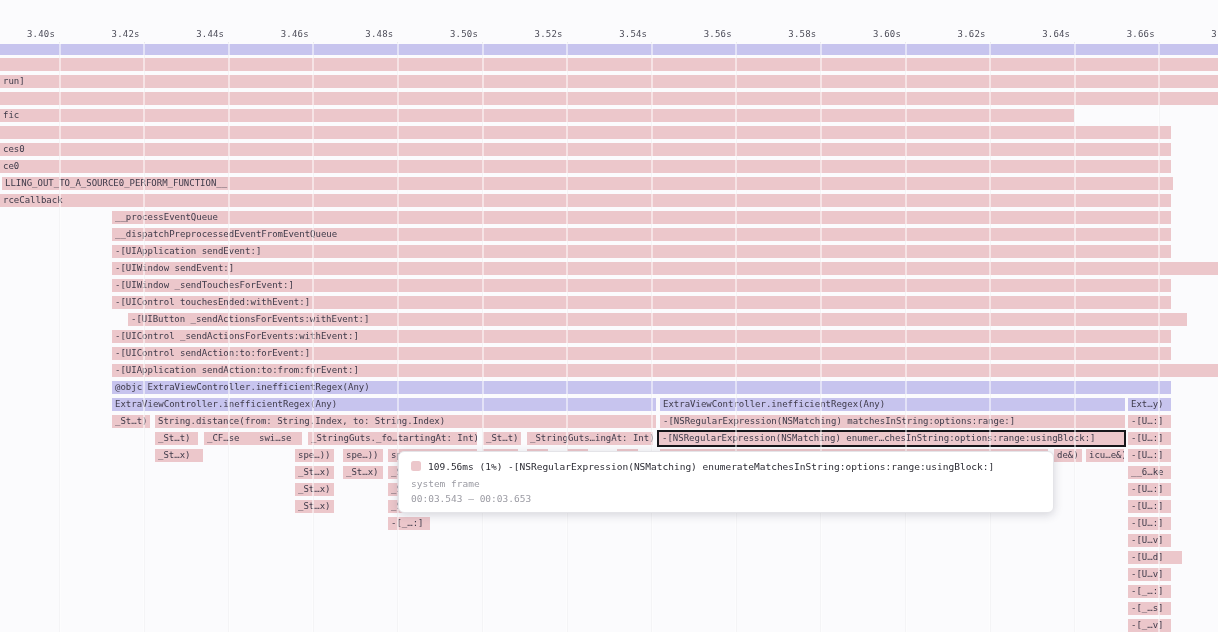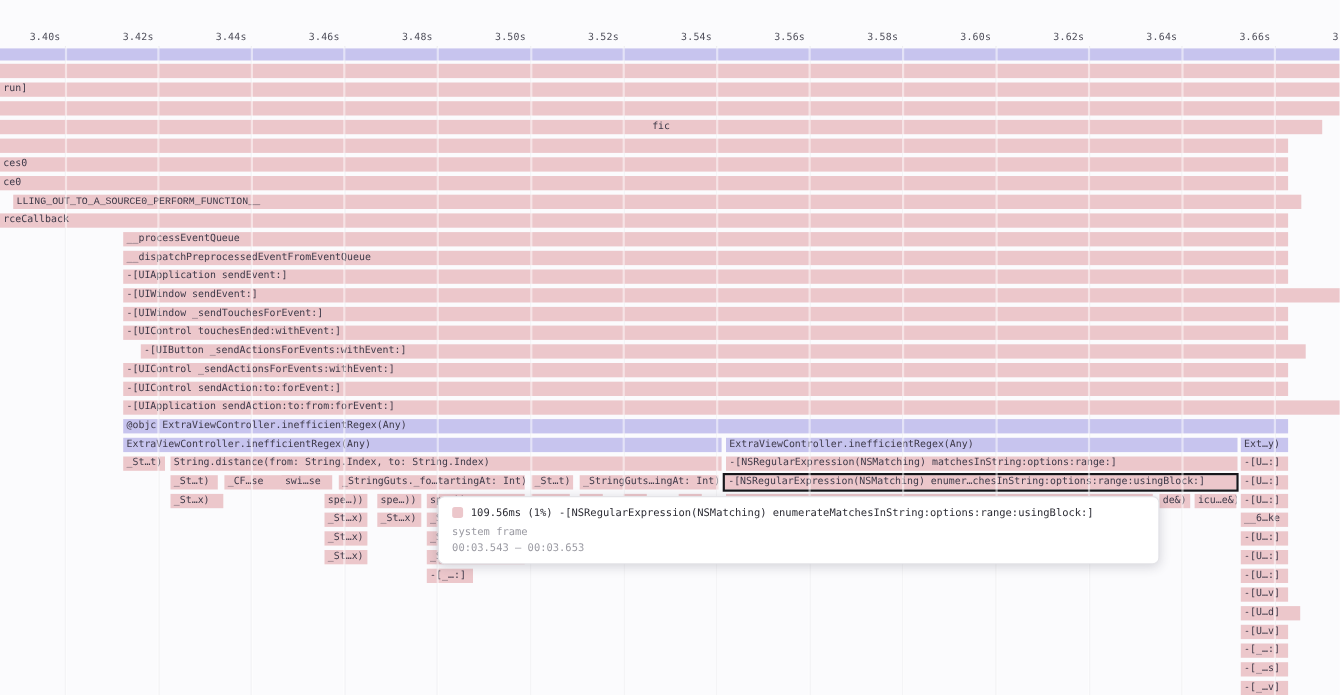--- a/index.html
+++ b/index.html
@@ -59,31 +59,31 @@
       <div class="gridg" style="left: 1074.2px;"></div>
       <div class="gridg" style="left: 1158.8px;"></div>
     </div>
   <div id="bars">
       <div class="bar user" style="left: 0px; top: 44px; width: 1218px; height: 11px;"></div>
       <div class="bar sys" style="left: 0px; top: 58px; width: 1218px; height: 13px;"></div>
       <div class="bar sys" style="left: 0px; top: 75px; width: 1218px; height: 13px;">
         <span class="lbl" style="line-height: 13px;">run]</span>
       </div>
       <div class="bar sys" style="left: 0px; top: 92px; width: 1218px; height: 13px;"></div>
-      <div class="bar sys" style="left: 0px; top: 109px; width: 1202px; height: 13px; text-align: center;">
+      <div class="bar sys" style="left: 0px; top: 109px; width: 1074px; height: 13px;">
         <span class="lbl" style="line-height: 13px;">fic</span>
       </div>
       <div class="bar sys" style="left: 0px; top: 126px; width: 1171px; height: 13px;"></div>
       <div class="bar sys" style="left: 0px; top: 143px; width: 1171px; height: 13px;">
         <span class="lbl" style="line-height: 13px;">ces0</span>
       </div>
       <div class="bar sys" style="left: 0px; top: 160px; width: 1171px; height: 13px;">
         <span class="lbl" style="line-height: 13px;">ce0</span>
       </div>
-      <div class="bar sys" style="left: 12px; top: 177px; width: 1171px; height: 13px; font-family: Liberation Mono, monospace;">
+      <div class="bar sys" style="left: 2px; top: 177px; width: 1171px; height: 13px;">
         <span class="lbl" style="line-height: 13px;">LLING_OUT_TO_A_SOURCE0_PERFORM_FUNCTION__</span>
       </div>
       <div class="bar sys" style="left: 0px; top: 194px; width: 1171px; height: 13px;">
         <span class="lbl" style="line-height: 13px;">rceCallback</span>
       </div>
       <div class="bar sys" style="left: 112px; top: 211px; width: 1059px; height: 13px;">
         <span class="lbl" style="line-height: 13px;">__processEventQueue</span>
       </div>
       <div class="bar sys" style="left: 112px; top: 228px; width: 1059px; height: 13px;">
         <span class="lbl" style="line-height: 13px;">__dispatchPreprocessedEventFromEventQueue</span>

